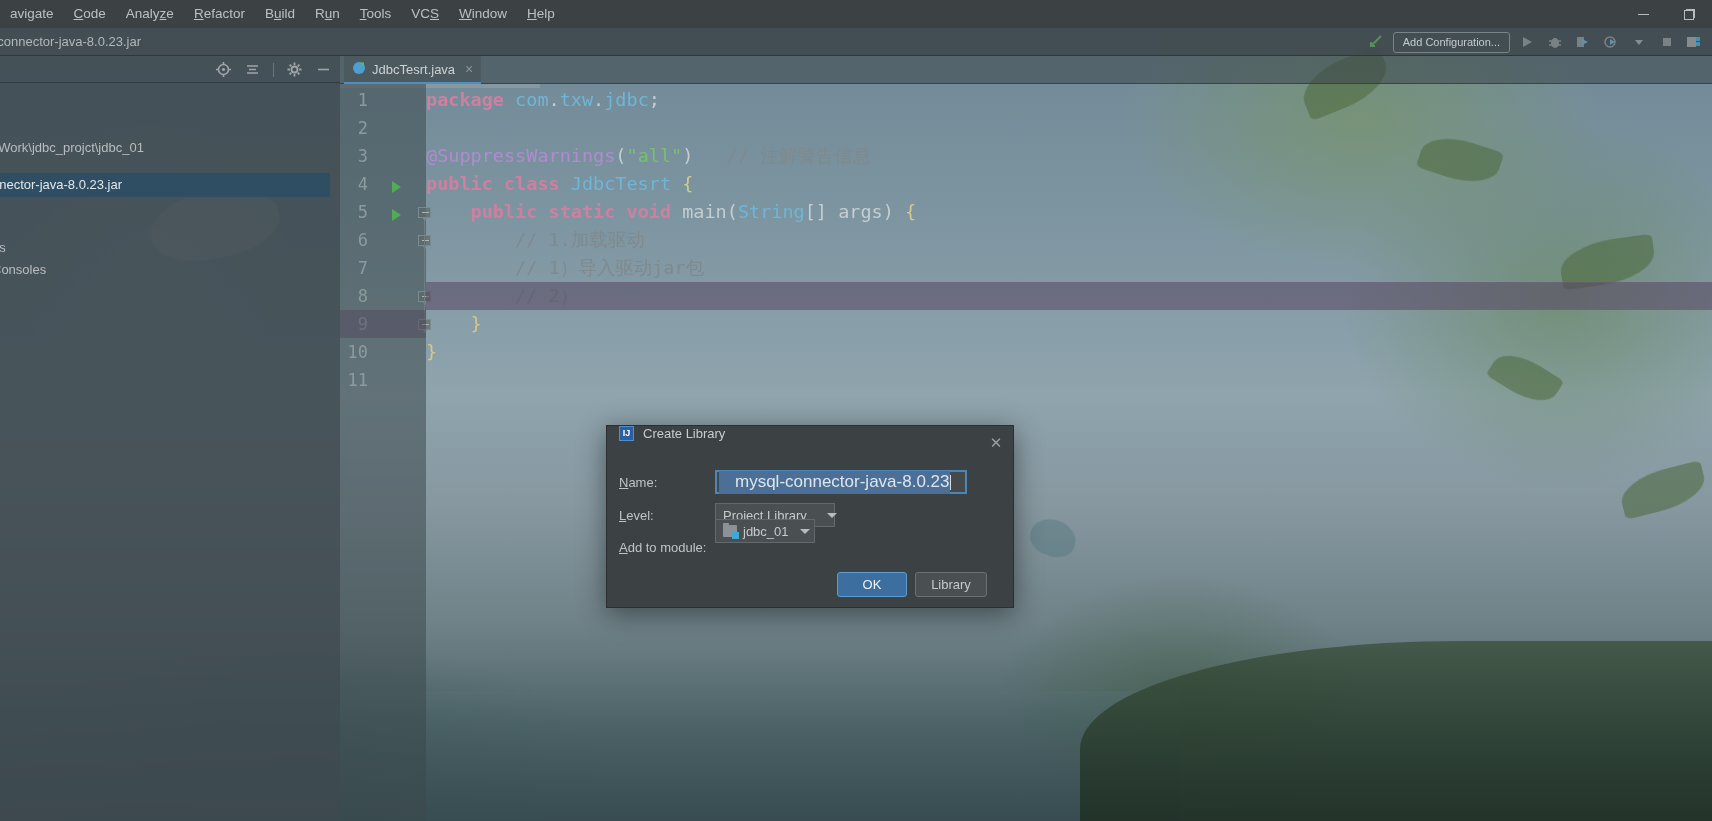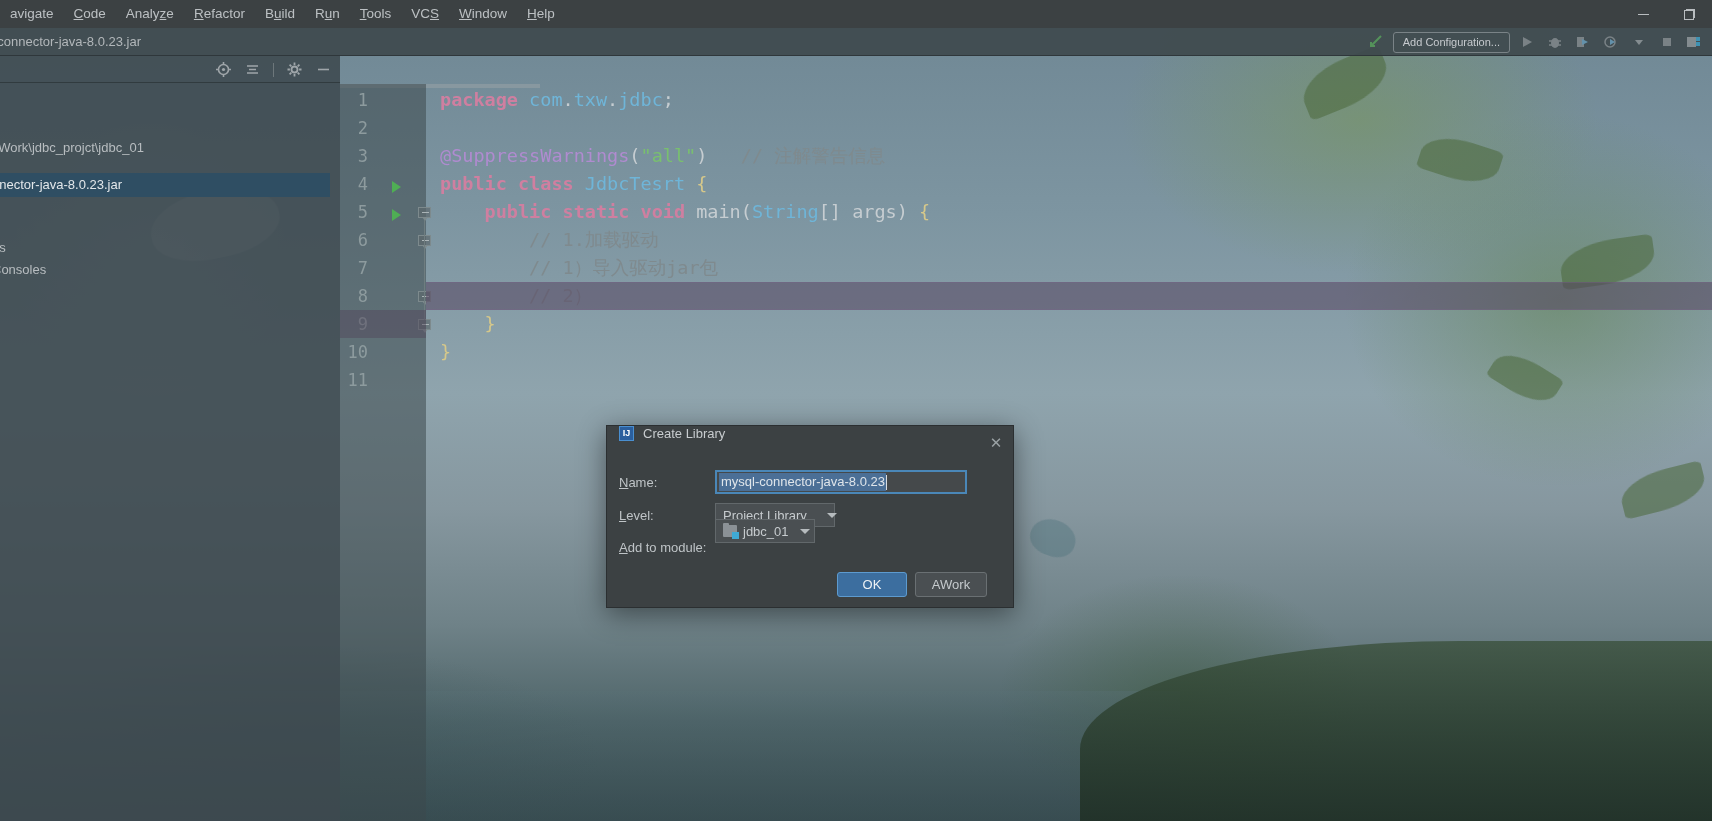--- a/index.html
+++ b/index.html
@@ -147,21 +147,21 @@
     border-left: 3px solid transparent; border-right: 3px solid transparent; border-top: 4px solid #7d8a8d;
   }
   .fold-line { position: absolute; left: 84px; width: 1px; background: #6f7d80; }
 
   .code {
     position: absolute; left: 86px; top: 28px; width: 1286px; height: 737px;
     font-family: "DejaVu Sans Mono", monospace; font-size: 18.5px;
     line-height: 28px; color: #b3bcc0; white-space: pre;
     padding-top: 2px;
   }
-  .code .ln { display: block; height: 28px; padding-left: 14px; }
+  .code .ln { display: block; height: 28px; }
   .cur-line-hl {
     position: absolute; left: 86px; width: 1286px; height: 28px;
     background: rgba(86,70,96,0.55); border-top: 1px solid rgba(120,100,135,0.4);
     border-bottom: 1px solid rgba(120,100,135,0.4);
   }
   .cur-line-gutter {
     position: absolute; left: 0; width: 86px; height: 28px; background: rgba(82,72,92,0.5);
   }
   .k { color: #cf7fa0; font-weight: bold; }
   .t { color: #6fb5d8; }                          
@@ -201,21 +201,21 @@
   }
   .dlg-row { position: absolute; height: 24px; display: flex; align-items: center; }
   .dlg-label { font-size: 13px; color: #bfc4c7; white-space: nowrap; }
   .dlg-label u { text-decoration: underline; }
   .dlg-input {
     position: absolute; left: 108px; width: 252px; height: 24px;
     background: #45494b; border: 2px solid #4a87b8; display: flex; align-items: center;
     padding: 0 2px;
   }
   .dlg-input .sel {
-    background: #4b6f96; color: #dfe5ea; font-size: 13px; padding: 1px 1px 2px 2px;
+    background: #4b6f96; color: #dfe5ea; font-size: 17px; padding: 1px 1px 2px 16px;
     white-space: nowrap;
   }
   .dlg-input .caret { width: 1px; height: 15px; background: #d8dde1; }
   .dlg-combo {
     position: absolute; left: 108px; height: 24px; background: #4a4f52;
     border: 1px solid #62686b; display: flex; align-items: center; padding: 0 4px 0 7px;
     gap: 6px;
   }
   .dlg-combo .cb-text { font-size: 13px; color: #c6cbce; white-space: nowrap; }
   .dlg-combo .cb-arrow {
@@ -365,20 +365,33 @@
     </div>
     <div id="tree">
         <div class="tree-row" style="top: 80px; padding-left: 0px; left: -10px;">AWork\jdbc_projct\jdbc_01</div>
         <div class="tree-row selected" style="top: 117px; padding-left: 2px; left: -10px;">nnector-java-8.0.23.jar</div>
         <div class="tree-row" style="top: 180px; padding-left: 2px; left: -10px;">es</div>
         <div class="tree-row" style="top: 202px; padding-left: 2px; left: -10px;">Consoles</div>
       </div>
   </div>
 
   <div class="editor-wrap">
+    <div class="tabbar">
+      <div class="tab">
+        <span>
+          <svg width="14" height="14" viewBox="0 0 14 14">
+              <circle cx="7" cy="7" r="6" fill="#4e9fd1"></circle>
+              <path d="M7 2a5 5 0 105 5h-5z" fill="#4e9fd1"></path>
+              <path d="M8 1.5l4 0 0 4z" fill="#5dbd5d"></path>
+            </svg>
+        </span>
+        <span>JdbcTesrt.java</span>
+        <span class="tab-close">×</span>
+      </div>
+    </div>
 
     <div class="scrollthumb"></div>
 
     <div class="gutter">
       <div id="gutter-lines">
           <div class="gutter-line" style="top: 6px;">1</div>
           <div class="gutter-line" style="top: 34px;">2</div>
           <div class="gutter-line" style="top: 62px;">3</div>
           <div class="gutter-line" style="top: 90px;">4</div>
           <div class="run-marker" style="top: 97px;"></div>
@@ -442,16 +455,16 @@
     <div class="dlg-row" style="left:12px;top:109px;">
       <span class="dlg-label"><u>A</u>dd to module:</span>
     </div>
     <div class="dlg-combo" style="top:93px;width:100px;">
       <span class="mod-icon"></span>
       <span class="cb-text">jdbc_01</span>
       <span class="cb-arrow"></span>
     </div>
 
     <div class="dlg-btn btn-ok" style="left:230px;top:146px;width:70px;">OK</div>
-    <div class="dlg-btn btn-cancel" style="left:308px;top:146px;width:72px;">AWork</div>
+    <div class="dlg-btn btn-cancel" style="left:308px;top:146px;width:72px;">Library</div>
   </div>
 
 </div>
 
 </body></html>

